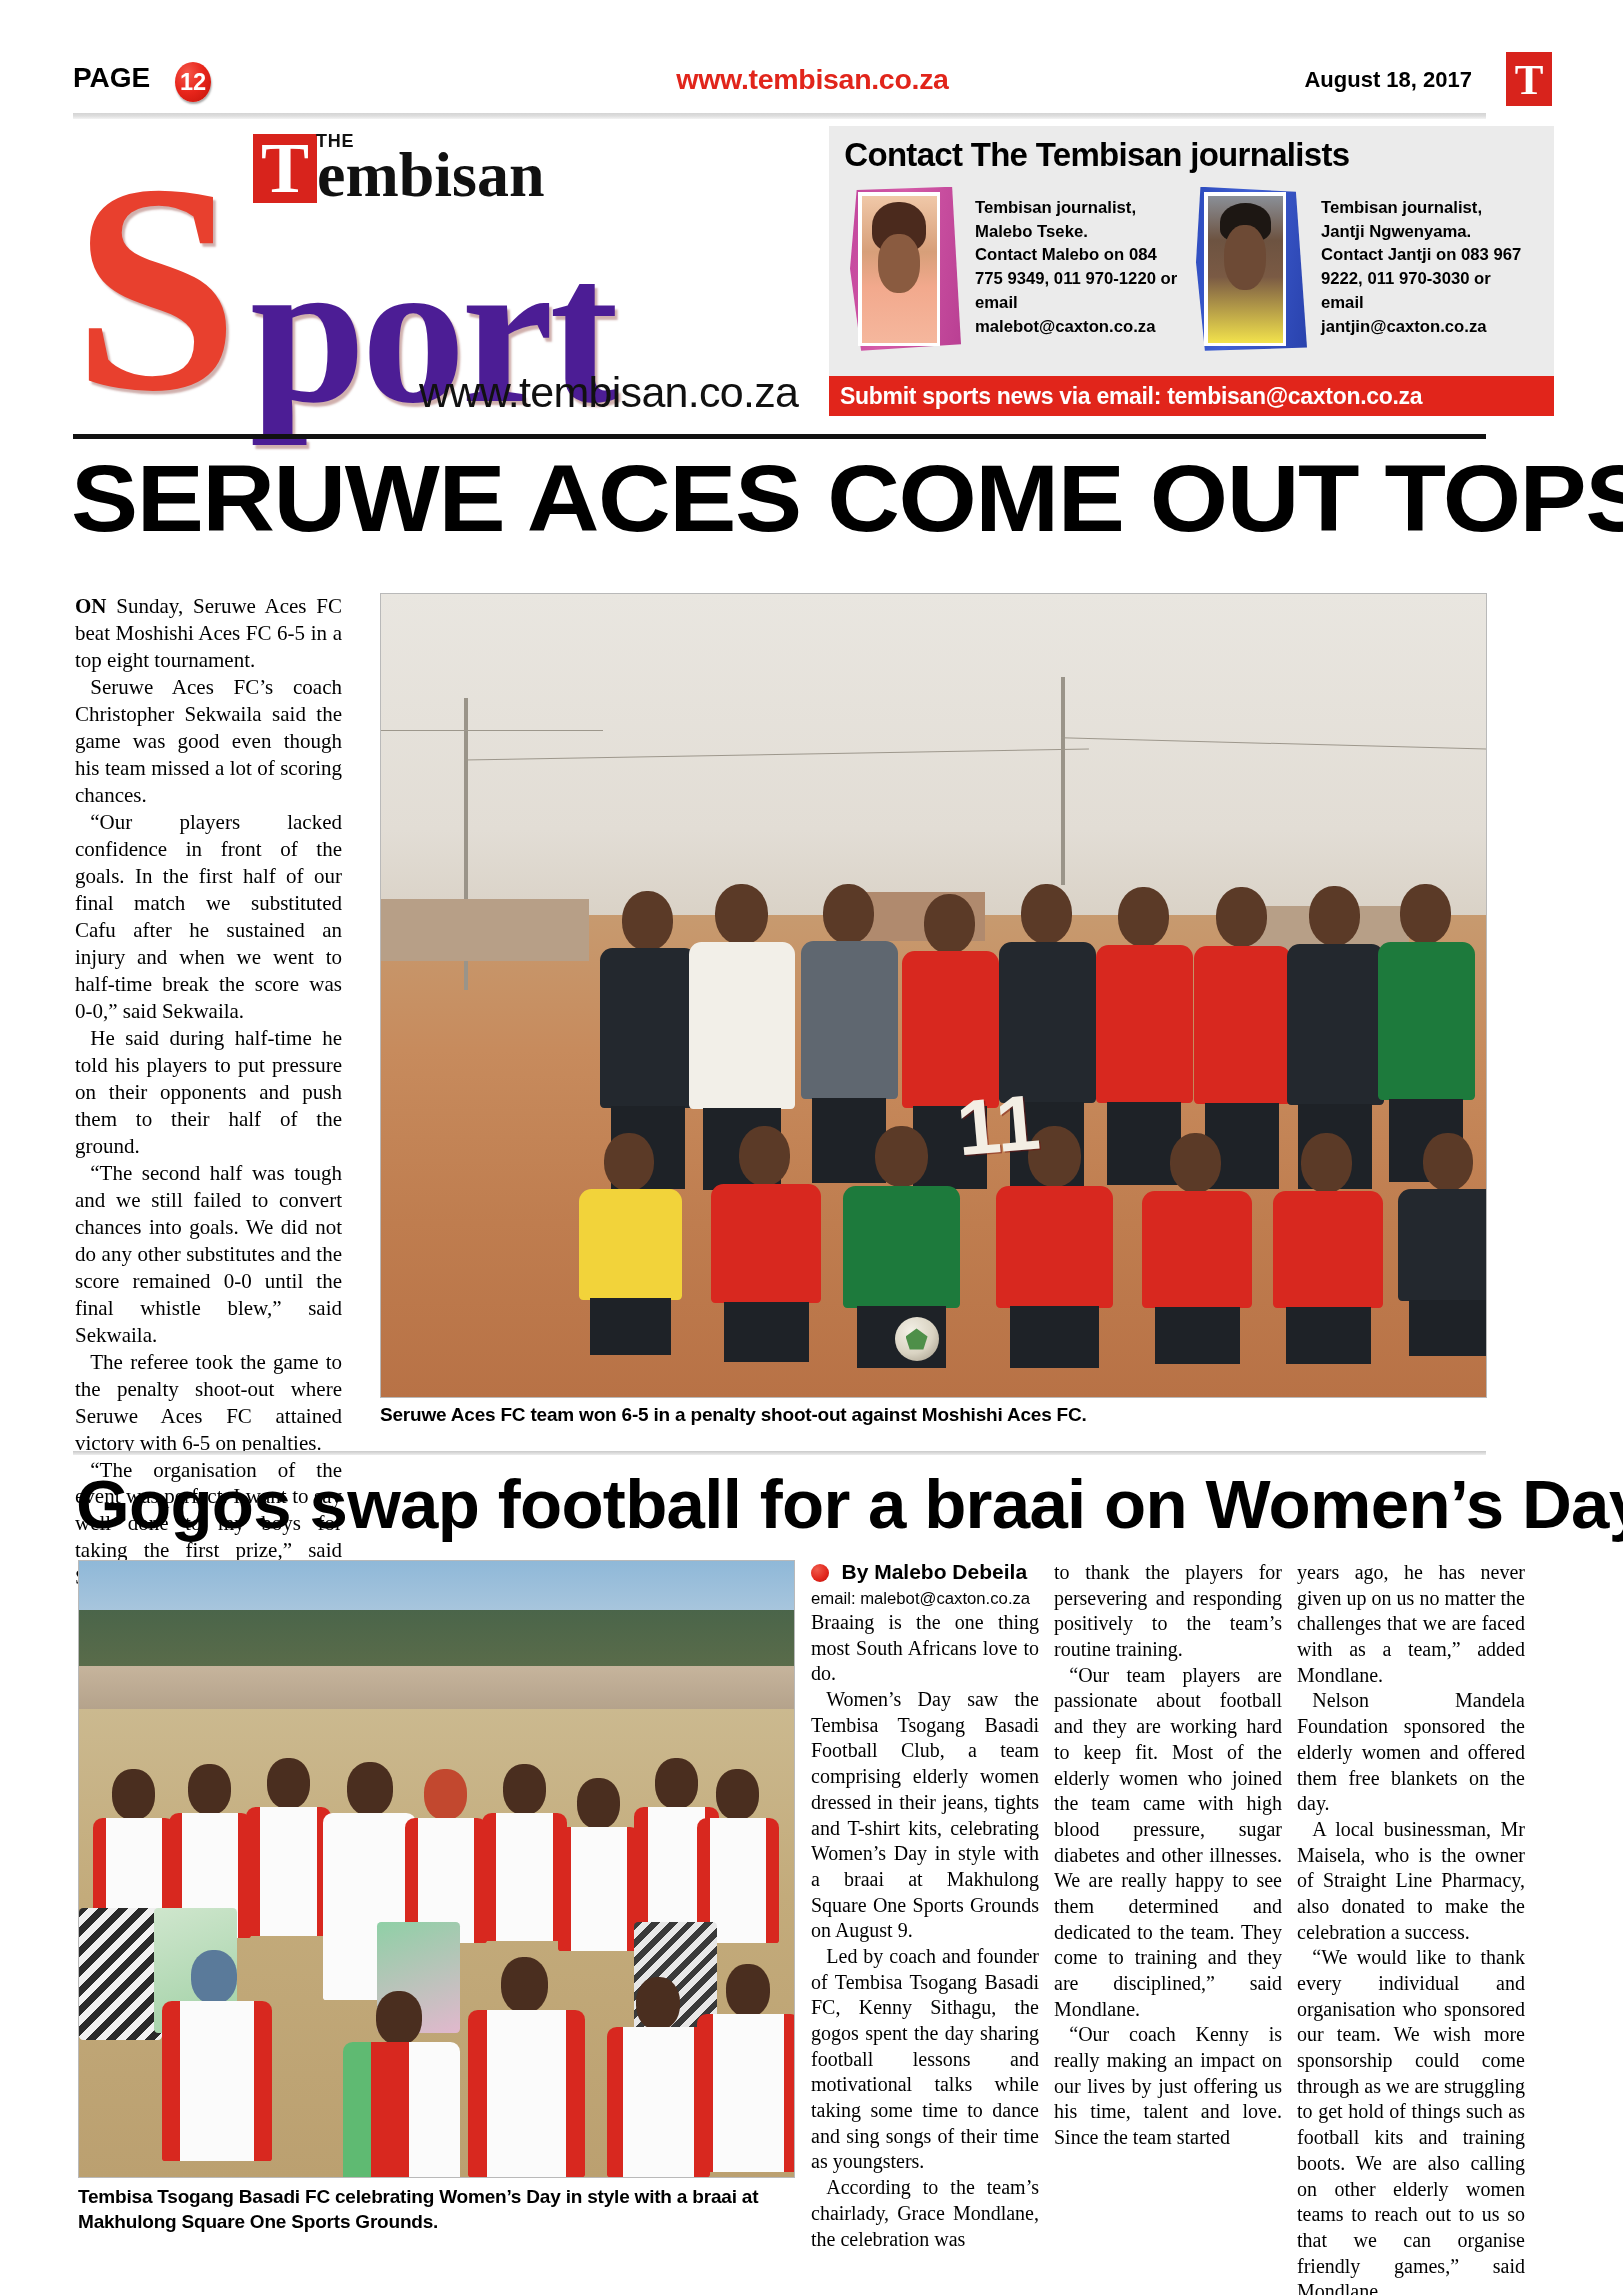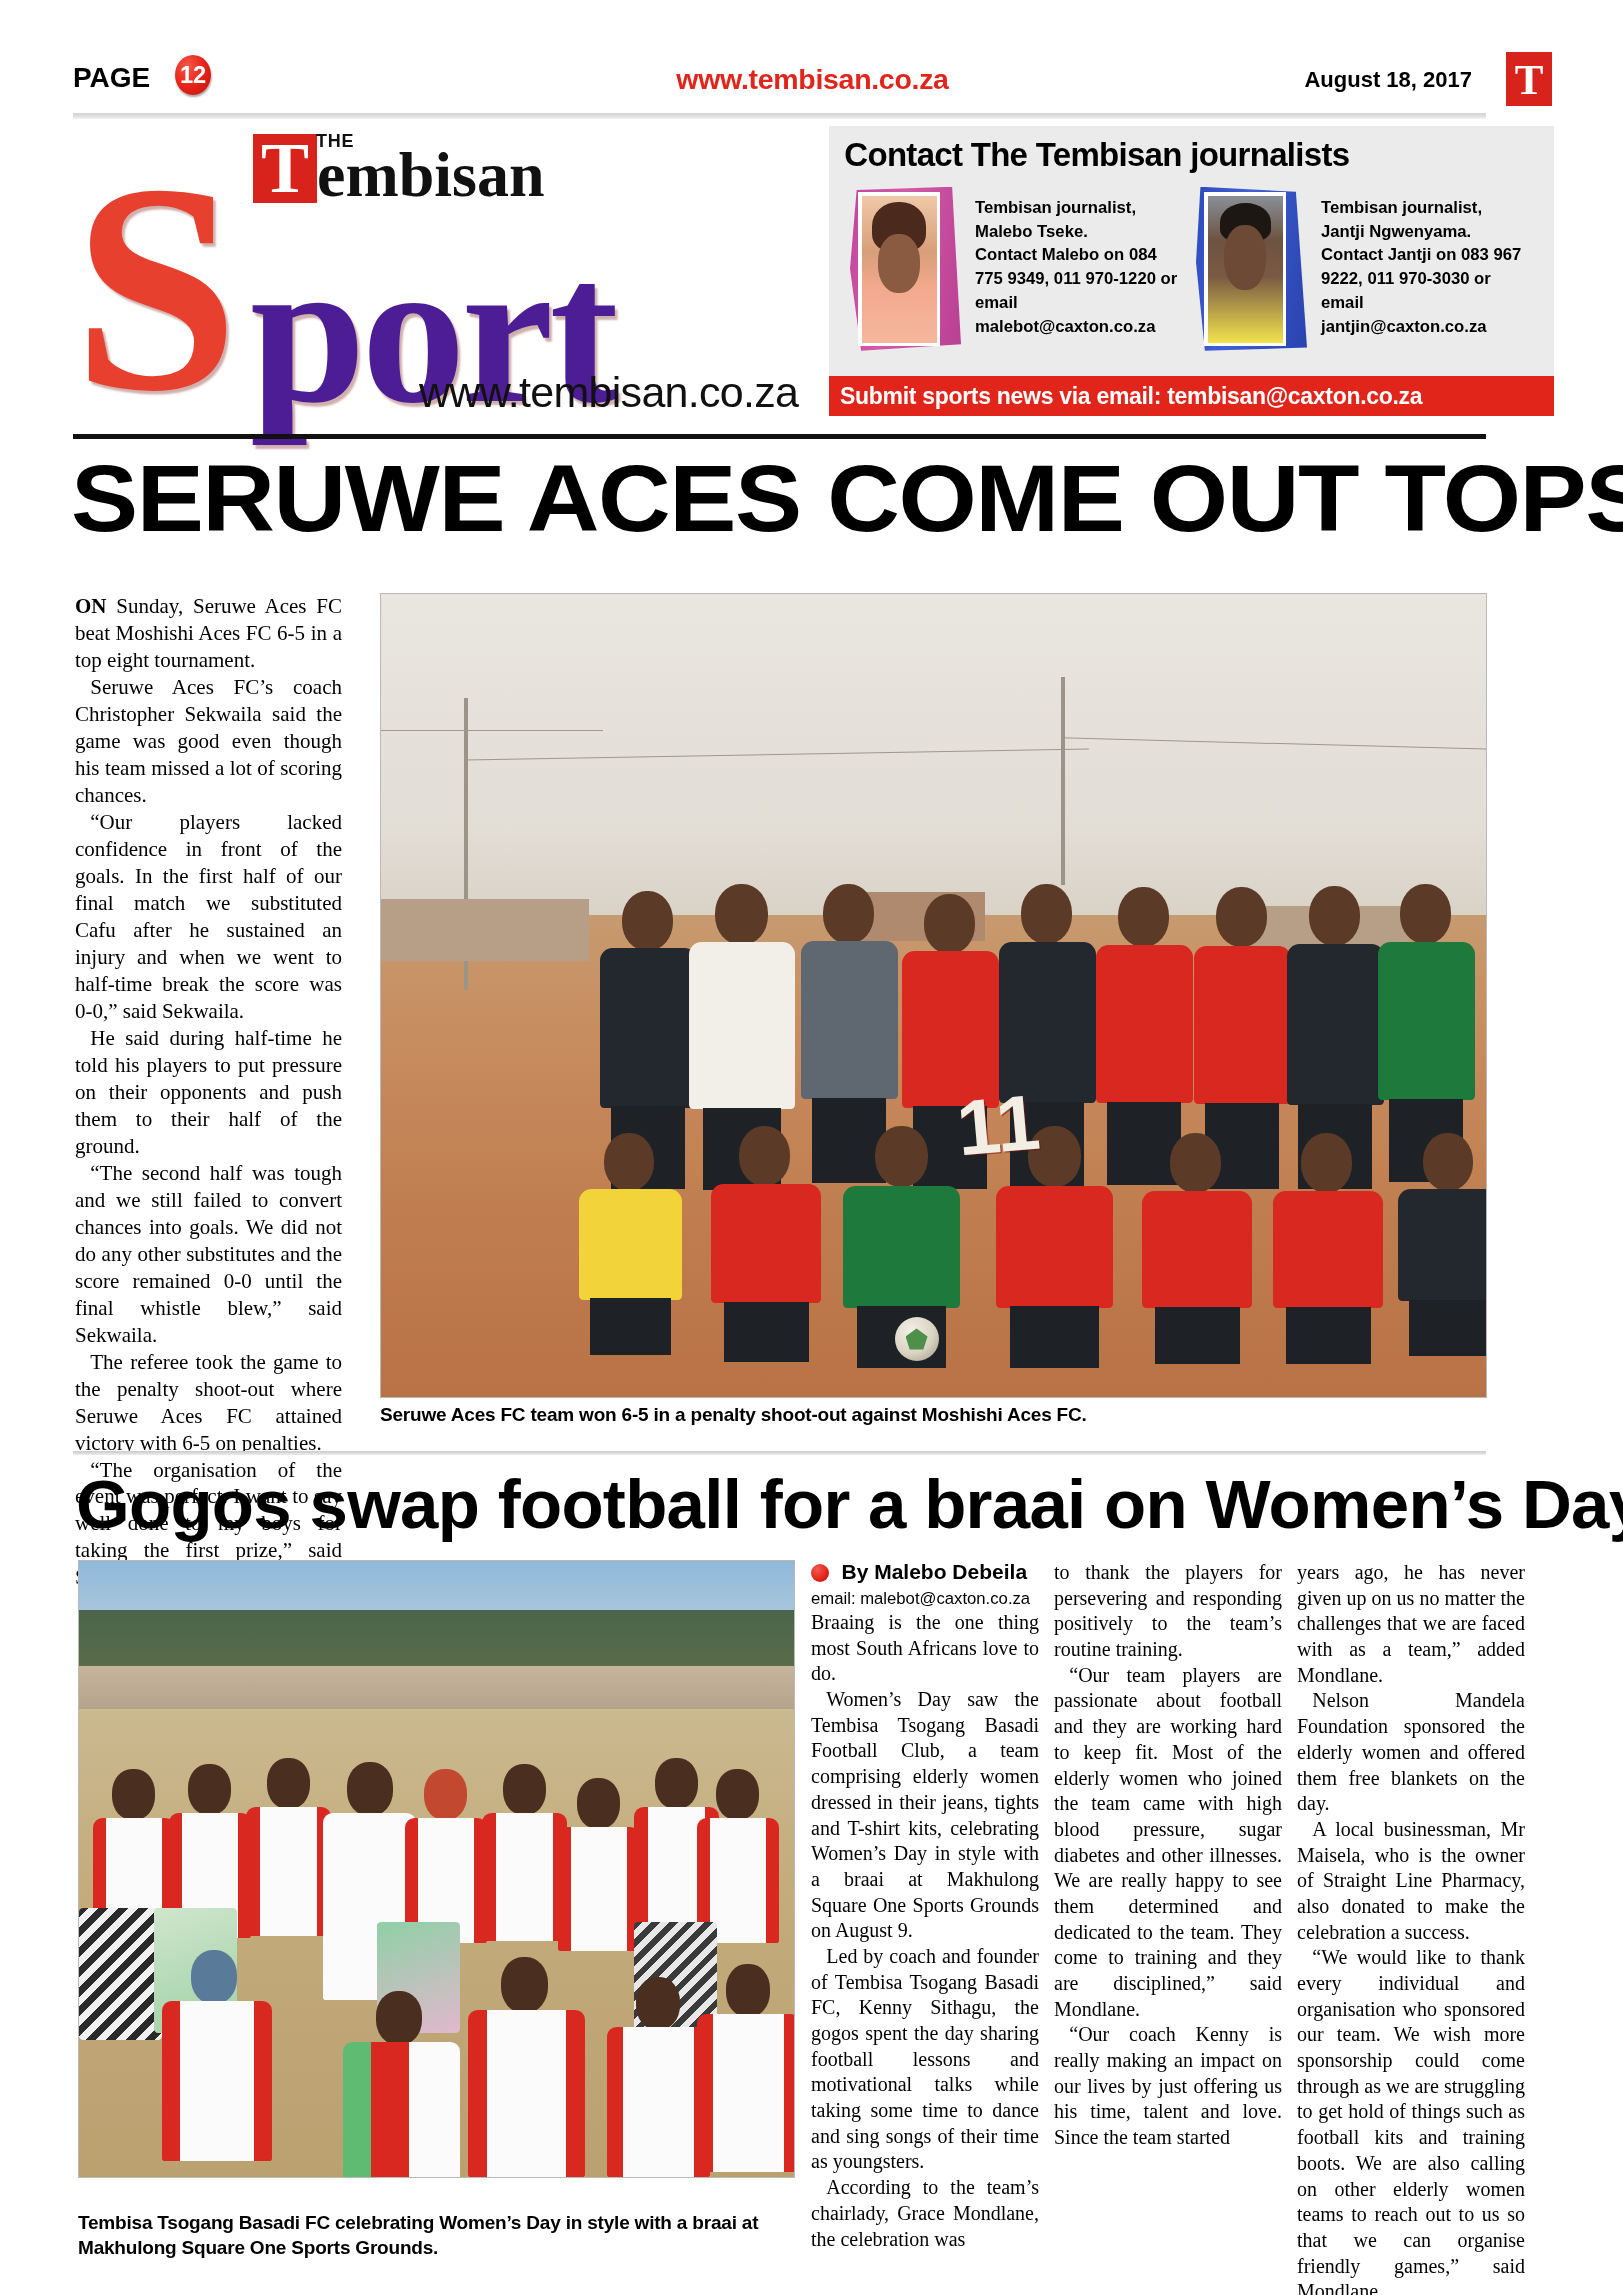--- a/index.html
+++ b/index.html
@@ -14,21 +14,21 @@
   .page { position:absolute; inset:0; padding:0; }
 
   
   .topbar { position:absolute; left:73px; top:52px; width:1479px; height:56px; }
   .page-label {
     position:absolute; left:0; top:9.7px;
     font-family:"Liberation Sans", sans-serif;
     font-weight:bold; font-size:28px; letter-spacing:0px;
   }
   .page-badge {
-    position:absolute; left:102px; top:3px;
+    position:absolute; left:102px; top:10px;
     width:36px; height:40px; border-radius:50%;
     background:radial-gradient(ellipse at 35% 28%, #f4574a 0%, #e8251b 48%, #c01209 100%);
     color:#fff; font-family:"Liberation Sans", sans-serif;
     font-weight:bold; font-size:23.6px;
     display:flex; align-items:center; justify-content:center;
     box-shadow:0.7px 2.1px 2.1px rgba(0,0,0,.35);
   }
   .top-url {
     position:absolute; left:0; right:0; top:11px;
     text-align:center;
@@ -238,21 +238,21 @@
   .p2-head { position:absolute; border-radius:46%; background:#4a2e1f; }
   .p2-kit {
     position:absolute; border-radius:9.7px 9.7px 2.8px 2.8px;
     background:linear-gradient(90deg,#d8281f 0 16%,#fbfbfb 16% 84%,#d8281f 84% 100%);
   }
   .p2-blanket { position:absolute; border-radius:4.2px; }
 
   .cap2 {
     position:absolute; left:78px; top:2185px; width:717px;
     font-family:"Liberation Sans", sans-serif;
-    font-weight:bold; font-size:19px; line-height:1.3; letter-spacing:-0.2px;margin-top:26px;
+    font-weight:bold; font-size:19px; line-height:1.3; letter-spacing:-0.2px;
   }
 
   .byline { position:absolute; left:811px; top:1560px; width:222px; }
   .byline-dot {
     position:absolute; left:0; top:4.2px; width:18px; height:18px; border-radius:50%;
     background:radial-gradient(circle at 34% 30%,#f05b4c 0%,#e1251b 60%,#b5120b 100%);
   }
   .byline-name {
     position:absolute; left:30.5px; top:0;
     font-family:"Liberation Sans", sans-serif;

